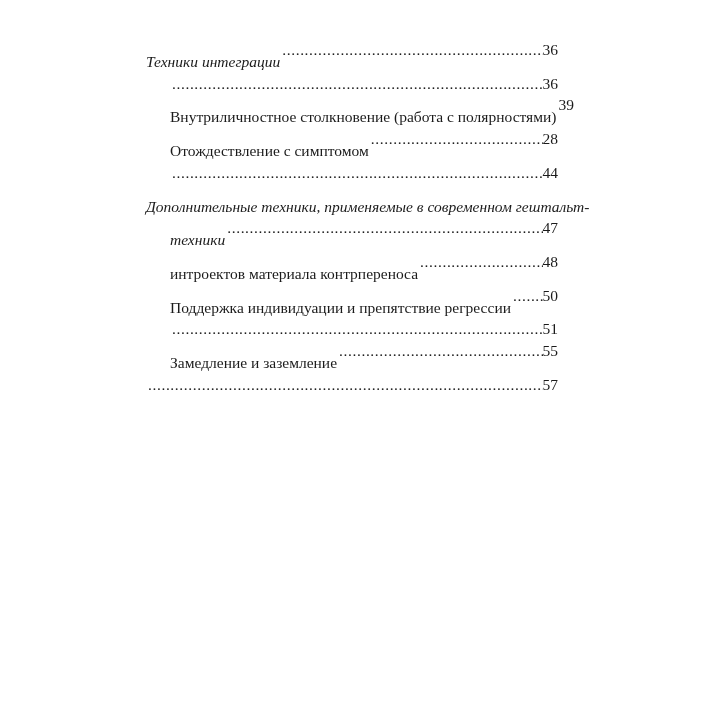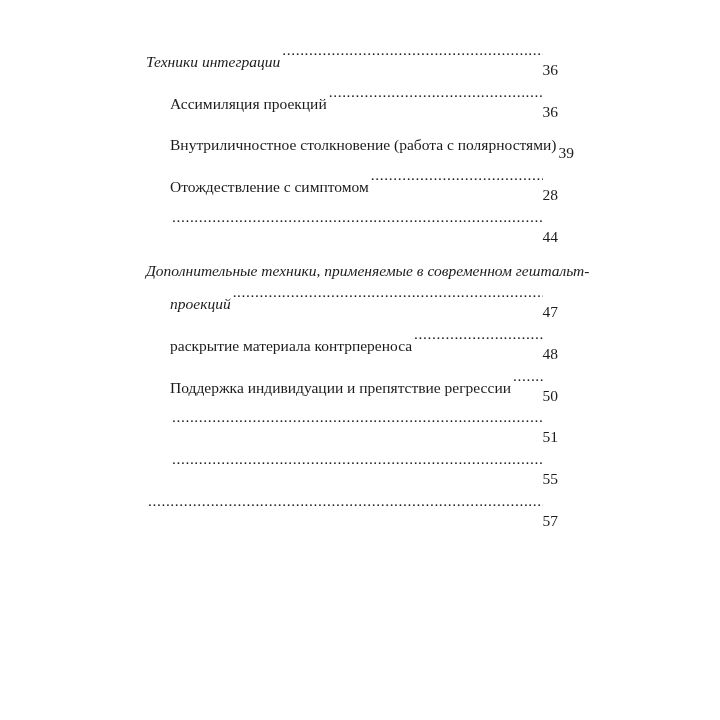--- a/index.html
+++ b/index.html
@@ -47,34 +47,32 @@
     padding-left: 2px;
     font-style: normal;
   }
   .dot-leader.no-leader {
     visibility: hidden;
   }
   .toc-page {
     flex: 0 0 auto;
     font-style: normal;
     text-align: right;
-    margin-top: 20px;
   }
 </style>
 </head>
 <body>
 
 <div class="toc">
     <div class="toc-row">
     <span class="toc-title italic">Техники интеграции</span>
     <span class="dot-leader">................................................................................................................................................................</span>
     <span class="toc-page">36</span>
   </div>
     <div class="toc-row indent">
-    <span class="toc-title">Ассимиляция проекций</span>
     <span class="dot-leader">................................................................................................................................................................</span>
     <span class="toc-page">36</span>
   </div>
     <div class="toc-row indent">
     <span class="toc-title">Внутриличностное столкновение (работа с полярностями)</span>
     <span class="dot-leader">................................................................................................................................................................</span>
     <span class="toc-page">39</span>
   </div>
     <div class="toc-row indent">
     <span class="toc-title">Отождествление с симптомом</span>
@@ -84,39 +82,40 @@
     <div class="toc-row indent">
     <span class="dot-leader">................................................................................................................................................................</span>
     <span class="toc-page">44</span>
   </div>
     <div class="toc-row">
     <span class="toc-title italic">Дополнительные техники, применяемые в современном гештальт-</span>
     <span class="dot-leader no-leader"></span>
     <span class="toc-page"></span>
   </div>
     <div class="toc-row indent">
-    <span class="toc-title italic">проекций</span>
+    <span class="toc-title italic">техники</span>
     <span class="dot-leader">................................................................................................................................................................</span>
     <span class="toc-page">47</span>
   </div>
     <div class="toc-row indent">
-    <span class="toc-title">раскрытие материала контрпереноса</span>
+    <span class="toc-title">интроектов материала контрпереноса</span>
     <span class="dot-leader">................................................................................................................................................................</span>
     <span class="toc-page">48</span>
   </div>
     <div class="toc-row indent">
     <span class="toc-title">Поддержка индивидуации и препятствие регрессии</span>
     <span class="dot-leader">................................................................................................................................................................</span>
     <span class="toc-page">50</span>
   </div>
     <div class="toc-row indent">
     <span class="dot-leader">................................................................................................................................................................</span>
     <span class="toc-page">51</span>
   </div>
     <div class="toc-row indent">
+    <span class="toc-title">Замедление и заземление</span>
     <span class="dot-leader">................................................................................................................................................................</span>
     <span class="toc-page">55</span>
   </div>
     <div class="toc-row">
     <span class="dot-leader">................................................................................................................................................................</span>
     <span class="toc-page">57</span>
   </div>
   </div>
 
 </body></html>

